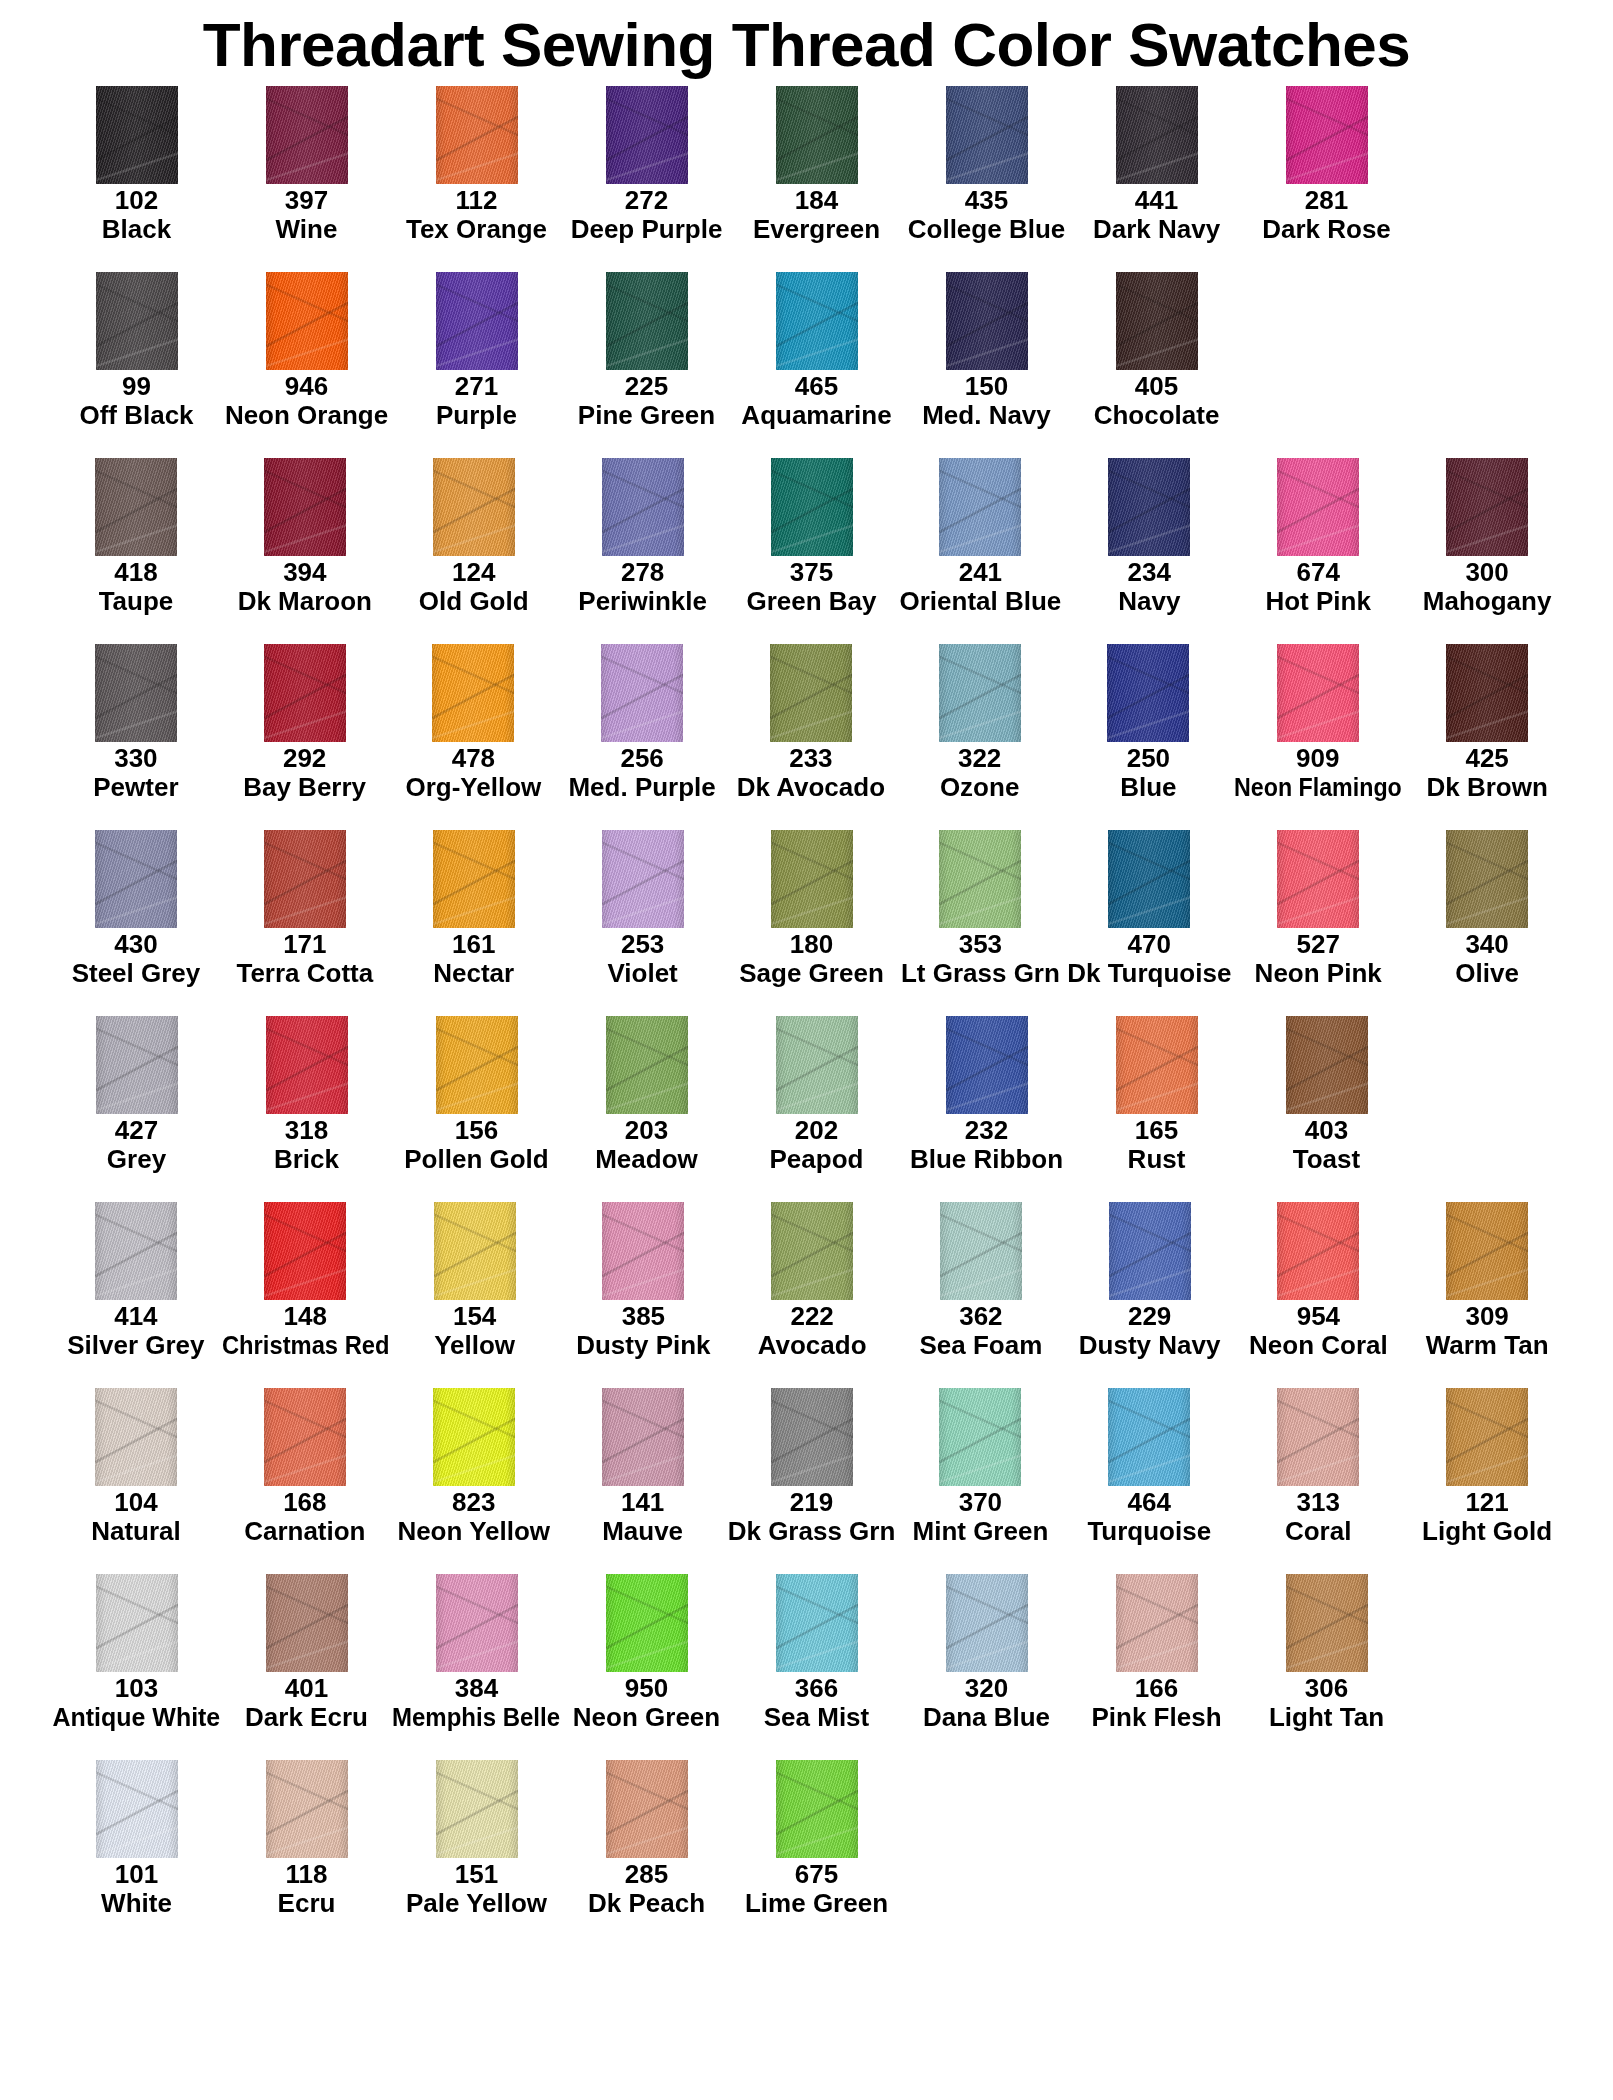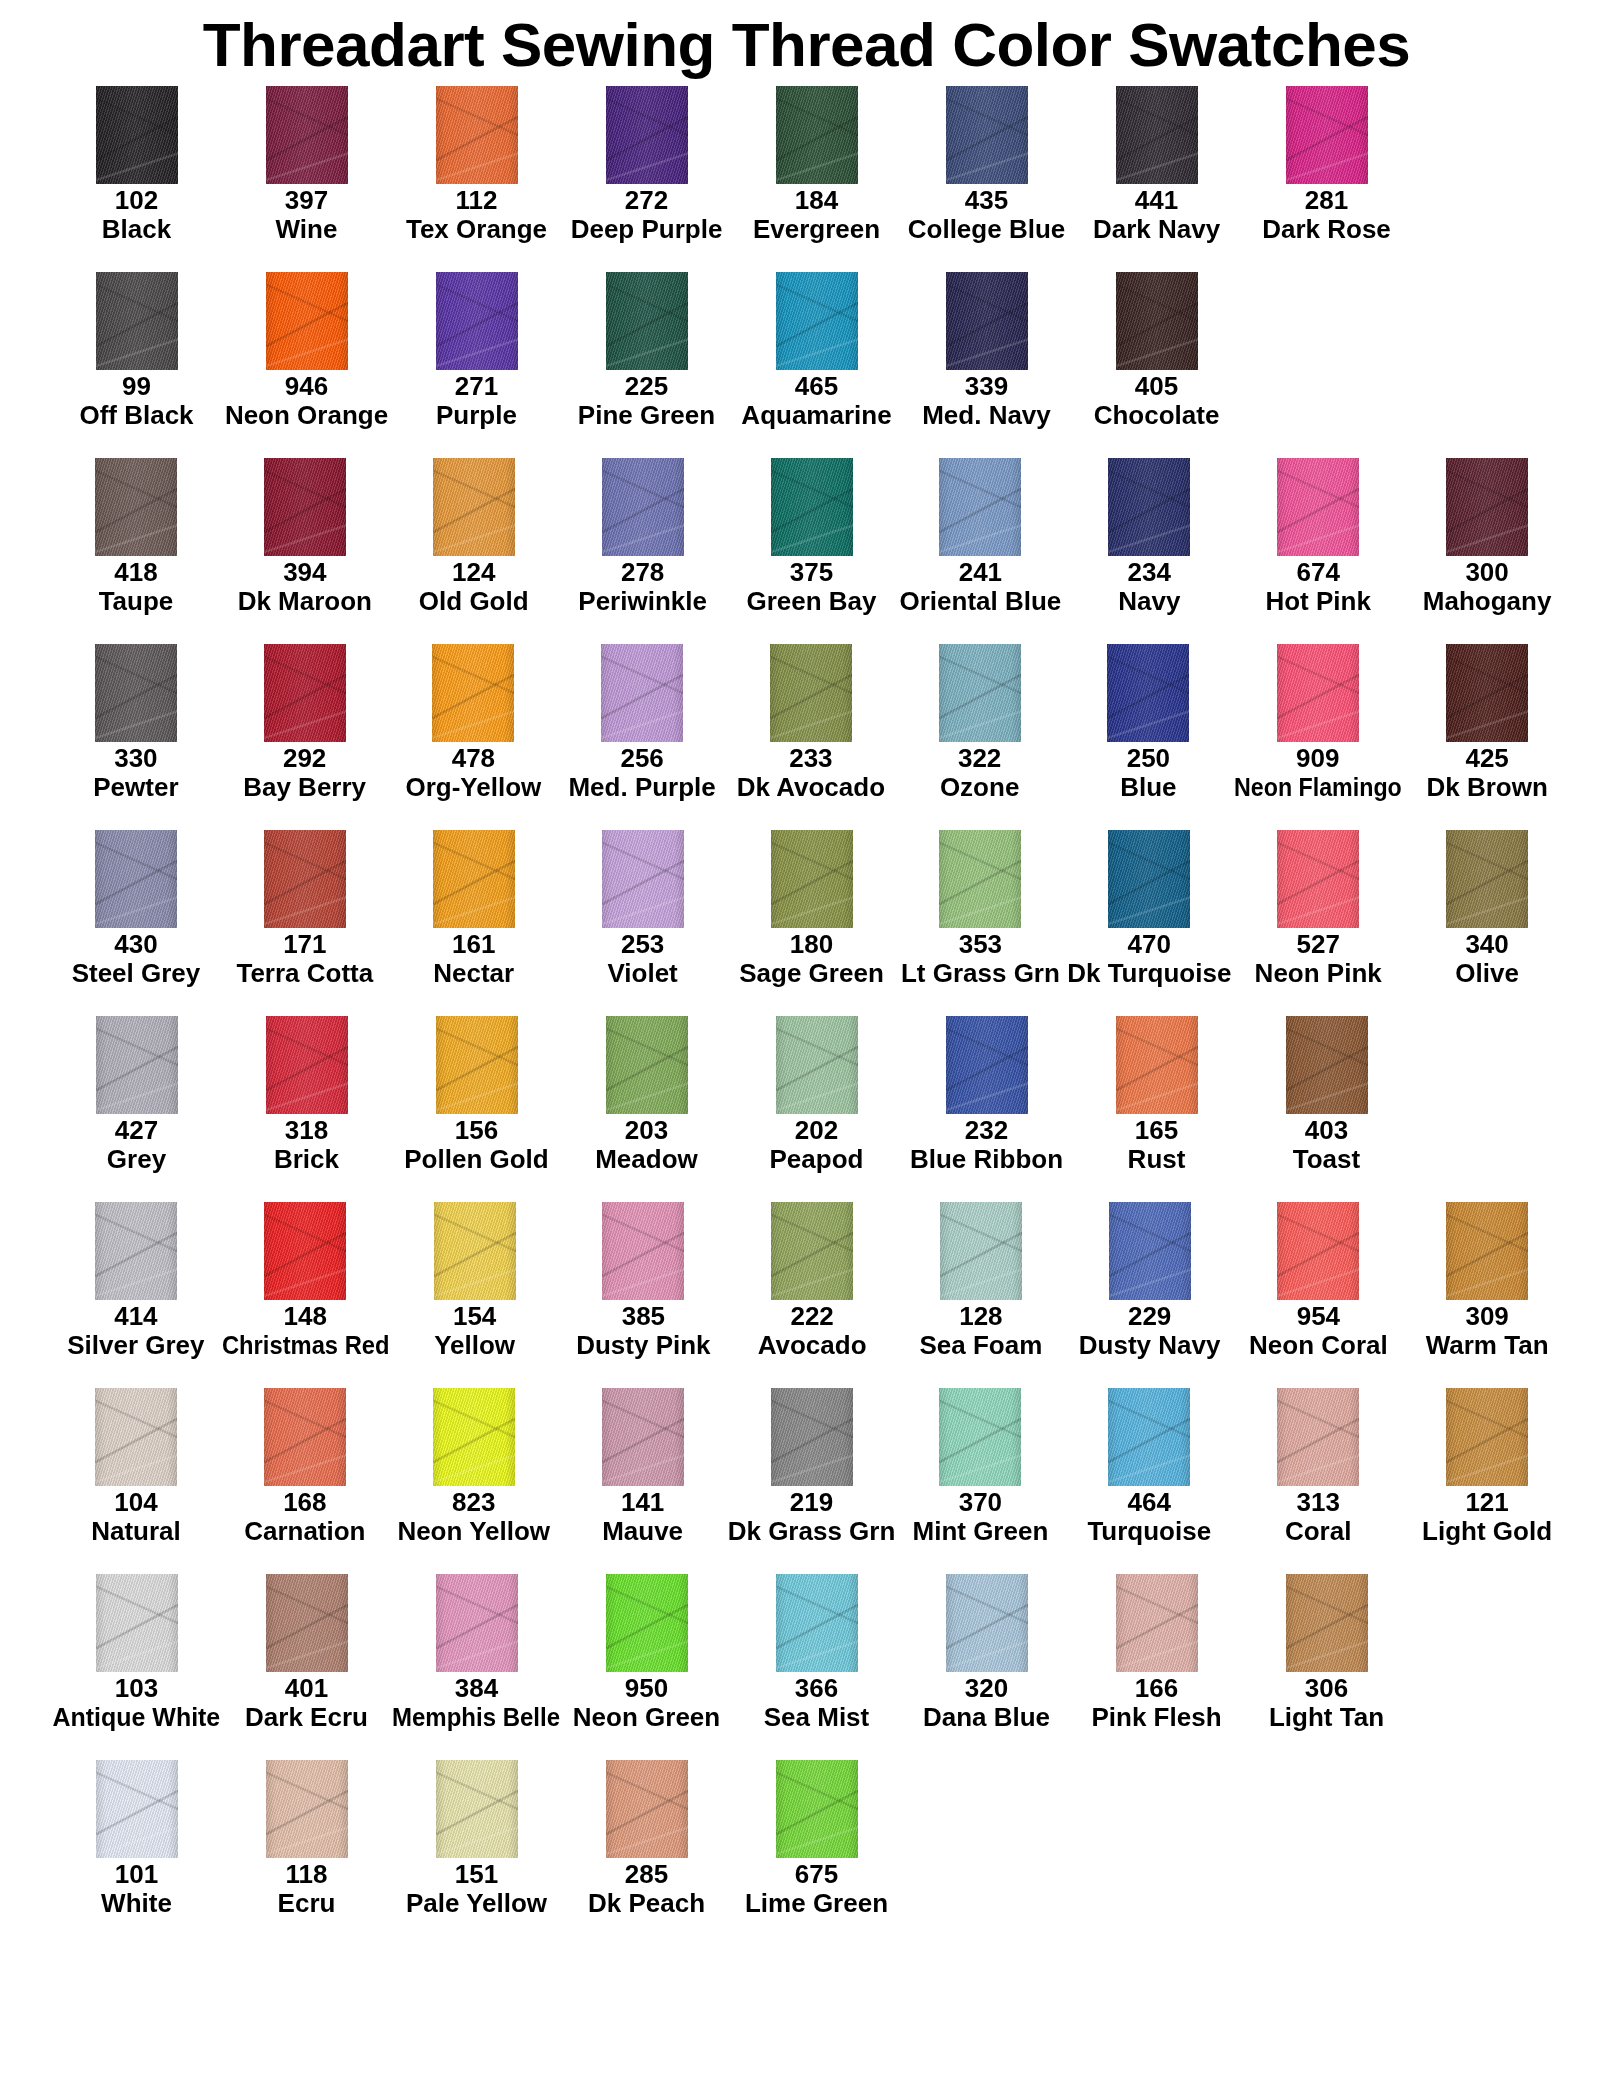--- a/index.html
+++ b/index.html
@@ -174,21 +174,21 @@
           <div class="code">225</div>
           <div class="cname">Pine Green</div>
         </div>
         <div class="cell">
           <div class="swatch" style="background-color: rgb(23, 150, 192);"></div>
           <div class="code">465</div>
           <div class="cname">Aquamarine</div>
         </div>
         <div class="cell">
           <div class="swatch" style="background-color: rgb(42, 39, 82);"></div>
-          <div class="code">339</div>
+          <div class="code">150</div>
           <div class="cname">Med. Navy</div>
         </div>
         <div class="cell">
           <div class="swatch" style="background-color: rgb(59, 38, 36);"></div>
           <div class="code">405</div>
           <div class="cname">Chocolate</div>
         </div>
       </div>
       <div class="row">
         <div class="cell">
@@ -394,21 +394,21 @@
           <div class="code">385</div>
           <div class="cname">Dusty Pink</div>
         </div>
         <div class="cell">
           <div class="swatch" style="background-color: rgb(147, 167, 93);"></div>
           <div class="code">222</div>
           <div class="cname">Avocado</div>
         </div>
         <div class="cell">
           <div class="swatch" style="background-color: rgb(173, 209, 202);"></div>
-          <div class="code">128</div>
+          <div class="code">362</div>
           <div class="cname">Sea Foam</div>
         </div>
         <div class="cell">
           <div class="swatch" style="background-color: rgb(79, 107, 187);"></div>
           <div class="code">229</div>
           <div class="cname">Dusty Navy</div>
         </div>
         <div class="cell">
           <div class="swatch" style="background-color: rgb(253, 93, 90);"></div>
           <div class="code">954</div>

